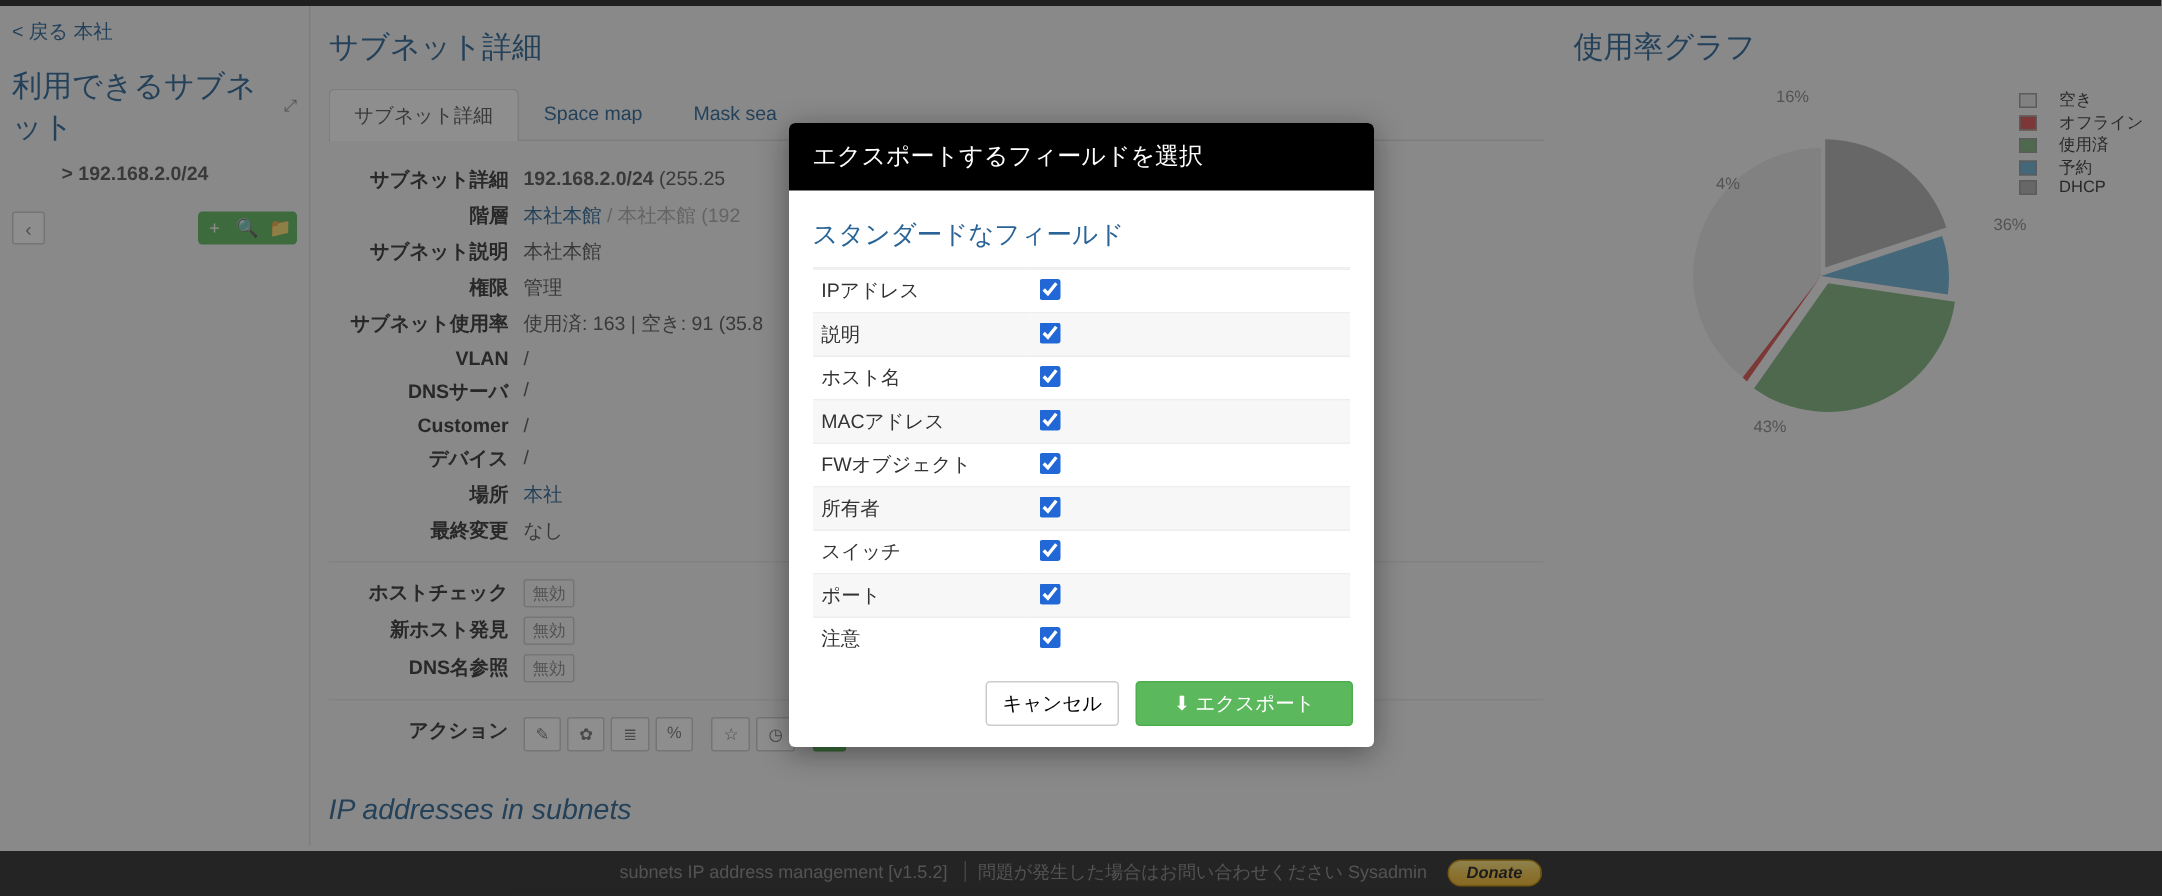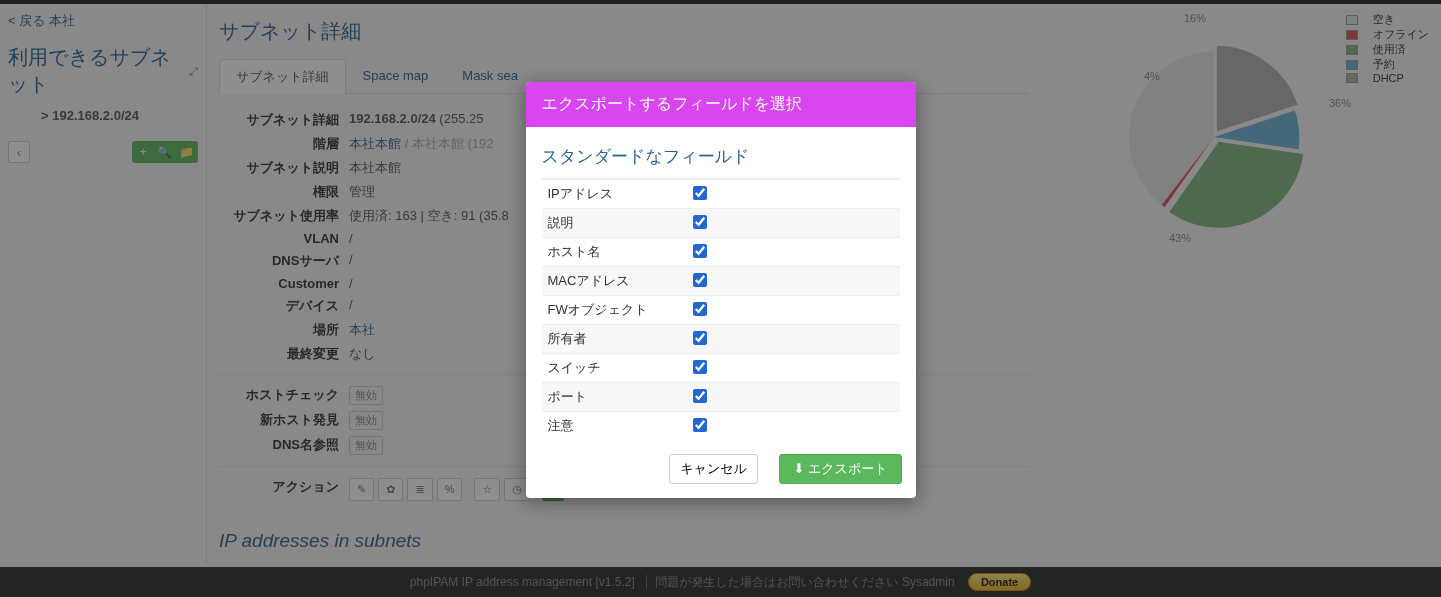--- a/index.html
+++ b/index.html
@@ -35,34 +35,34 @@
     .abtn.green { background:#5cb85c; color:#fff; border-color:#4cae4c; }
     .ipaddr-title { color:#2a6496; font-size:19px; margin-top:26px;font-style:italic; }
     .right { width:400px; padding-left:20px; }
     .chart-area { position:relative; height:240px; }
     .legend { position:absolute; right:0; top:0; font-size:11px; }
     .legend-item { display:flex; align-items:center; gap:15px; }
     .legend-sw { width:12px; height:10px; border:1px solid #999; }
     .pie { position:relative; width:190px; height:190px; margin-top:10px; }
     .footer { position:fixed; bottom:0; left:0; right:0; background:#2b2b2b; color:#888; padding:6px 0; text-align:center; font-size:12px; }
     .footer .sep { border-left:1px solid #666; margin:0 8px; }
-    .donate { display:inline-block; background:linear-gradient(#ffe680,#f7c948,#f0b429); border:1px solid #c49000; border-radius:10px; padding:2px 12px; color:#1a1a1a; font-weight:bold; margin-left:10px; font-size:11px; }
+    .donate { display:inline-block; background:linear-gradient(#ffe680,#f7c948,#f0b429); border:1px solid #c49000; border-radius:10px; padding:2px 12px; color:#1a1a1a; font-style:italic; font-weight:bold; margin-left:10px; font-size:11px; }
     
     .modal { position:fixed; left:50%; top:82px; transform:translateX(-50%); width:390px; background:#fff; border-radius:4px; box-shadow:0 4px 20px rgba(0,0,0,0.4); z-index:20; }
-    .modal-hd { background:#d946ef; color:#fff; padding:12px 16px; border-radius:4px 4px 0 0; font-size:16px; }
+    .modal-hd { background:#000000; color:#fff; padding:12px 16px; border-radius:4px 4px 0 0; font-size:16px; }
     .modal-body { padding:12px 16px 4px; max-height:340px; overflow-y:auto; }
     .section-h { color:#2a6496; font-size:17px; padding:6px 0 10px; border-bottom:1px solid #eee; }
     .ftable { width:100%; border-collapse:collapse; }
     .ftable tr:nth-child(even) { background:#f7f7f7; }
     .ftable td { padding:5px 6px; font-size:13px; border-top:1px solid #eee; }
     .ftable td:first-child { width:145px; }
     .chk { width:14px; height:14px; accent-color:#2168d6; }
     .modal-ft { padding:10px 14px 14px; text-align:right; }
     .btn-cancel { padding:5px 10px; border:1px solid #ccc; background:#fff; border-radius:3px; font-size:13px; cursor:pointer; }
-    .btn-export { padding:5px 13px; border:1px solid #4cae4c; background:#5cb85c; color:#fff; border-radius:3px; font-size:13px; cursor:pointer; margin-left:18px;text-align:right; }
+    .btn-export { padding:5px 24px; border:1px solid #4cae4c; background:#5cb85c; color:#fff; border-radius:3px; font-size:13px; cursor:pointer; margin-left:8px;text-align:right; }
   </style>
 </head>
 <body>
 
 <div class="topbar"></div>
 <div class="wrap">
   <div class="sidebar">
     <div class="back-link">&lt; 戻る 本社</div>
     <div class="side-title">
       <span>利用できるサブネット</span>
@@ -162,20 +162,21 @@
               <span class="abtn green">+</span>
             </div>
           </dd>
         </div>
       </div>
 
       <div class="ipaddr-title">IP addresses in subnets</div>
     </div>
 
     <div class="right">
+      <div class="page-title">使用率グラフ</div>
       <div class="chart-area">
         <div class="legend">
           <div class="legend-item">
               <span class="legend-sw" style="background:#e5e5e5"></span>
               <span>空き</span>
             </div>
           <div class="legend-item">
               <span class="legend-sw" style="background:#d9534f"></span>
               <span>オフライン</span>
             </div>
@@ -258,17 +259,17 @@
     </tbody>
       </table>
   </div>
   <div class="modal-ft">
     <button class="btn-cancel">キャンセル</button>
     <button class="btn-export"><span>⬇</span><span> エクスポート</span></button>
   </div>
 </div>
 
 <div class="footer">
-  <span>phpIPAM IP address management [v1.5.2]</span>
+  <span>subnets IP address management [v1.5.2]</span>
   <span class="sep"></span>
   <span>問題が発生した場合はお問い合わせください Sysadmin</span>
   <span class="donate">Donate</span>
 </div>
 
 </body></html>

